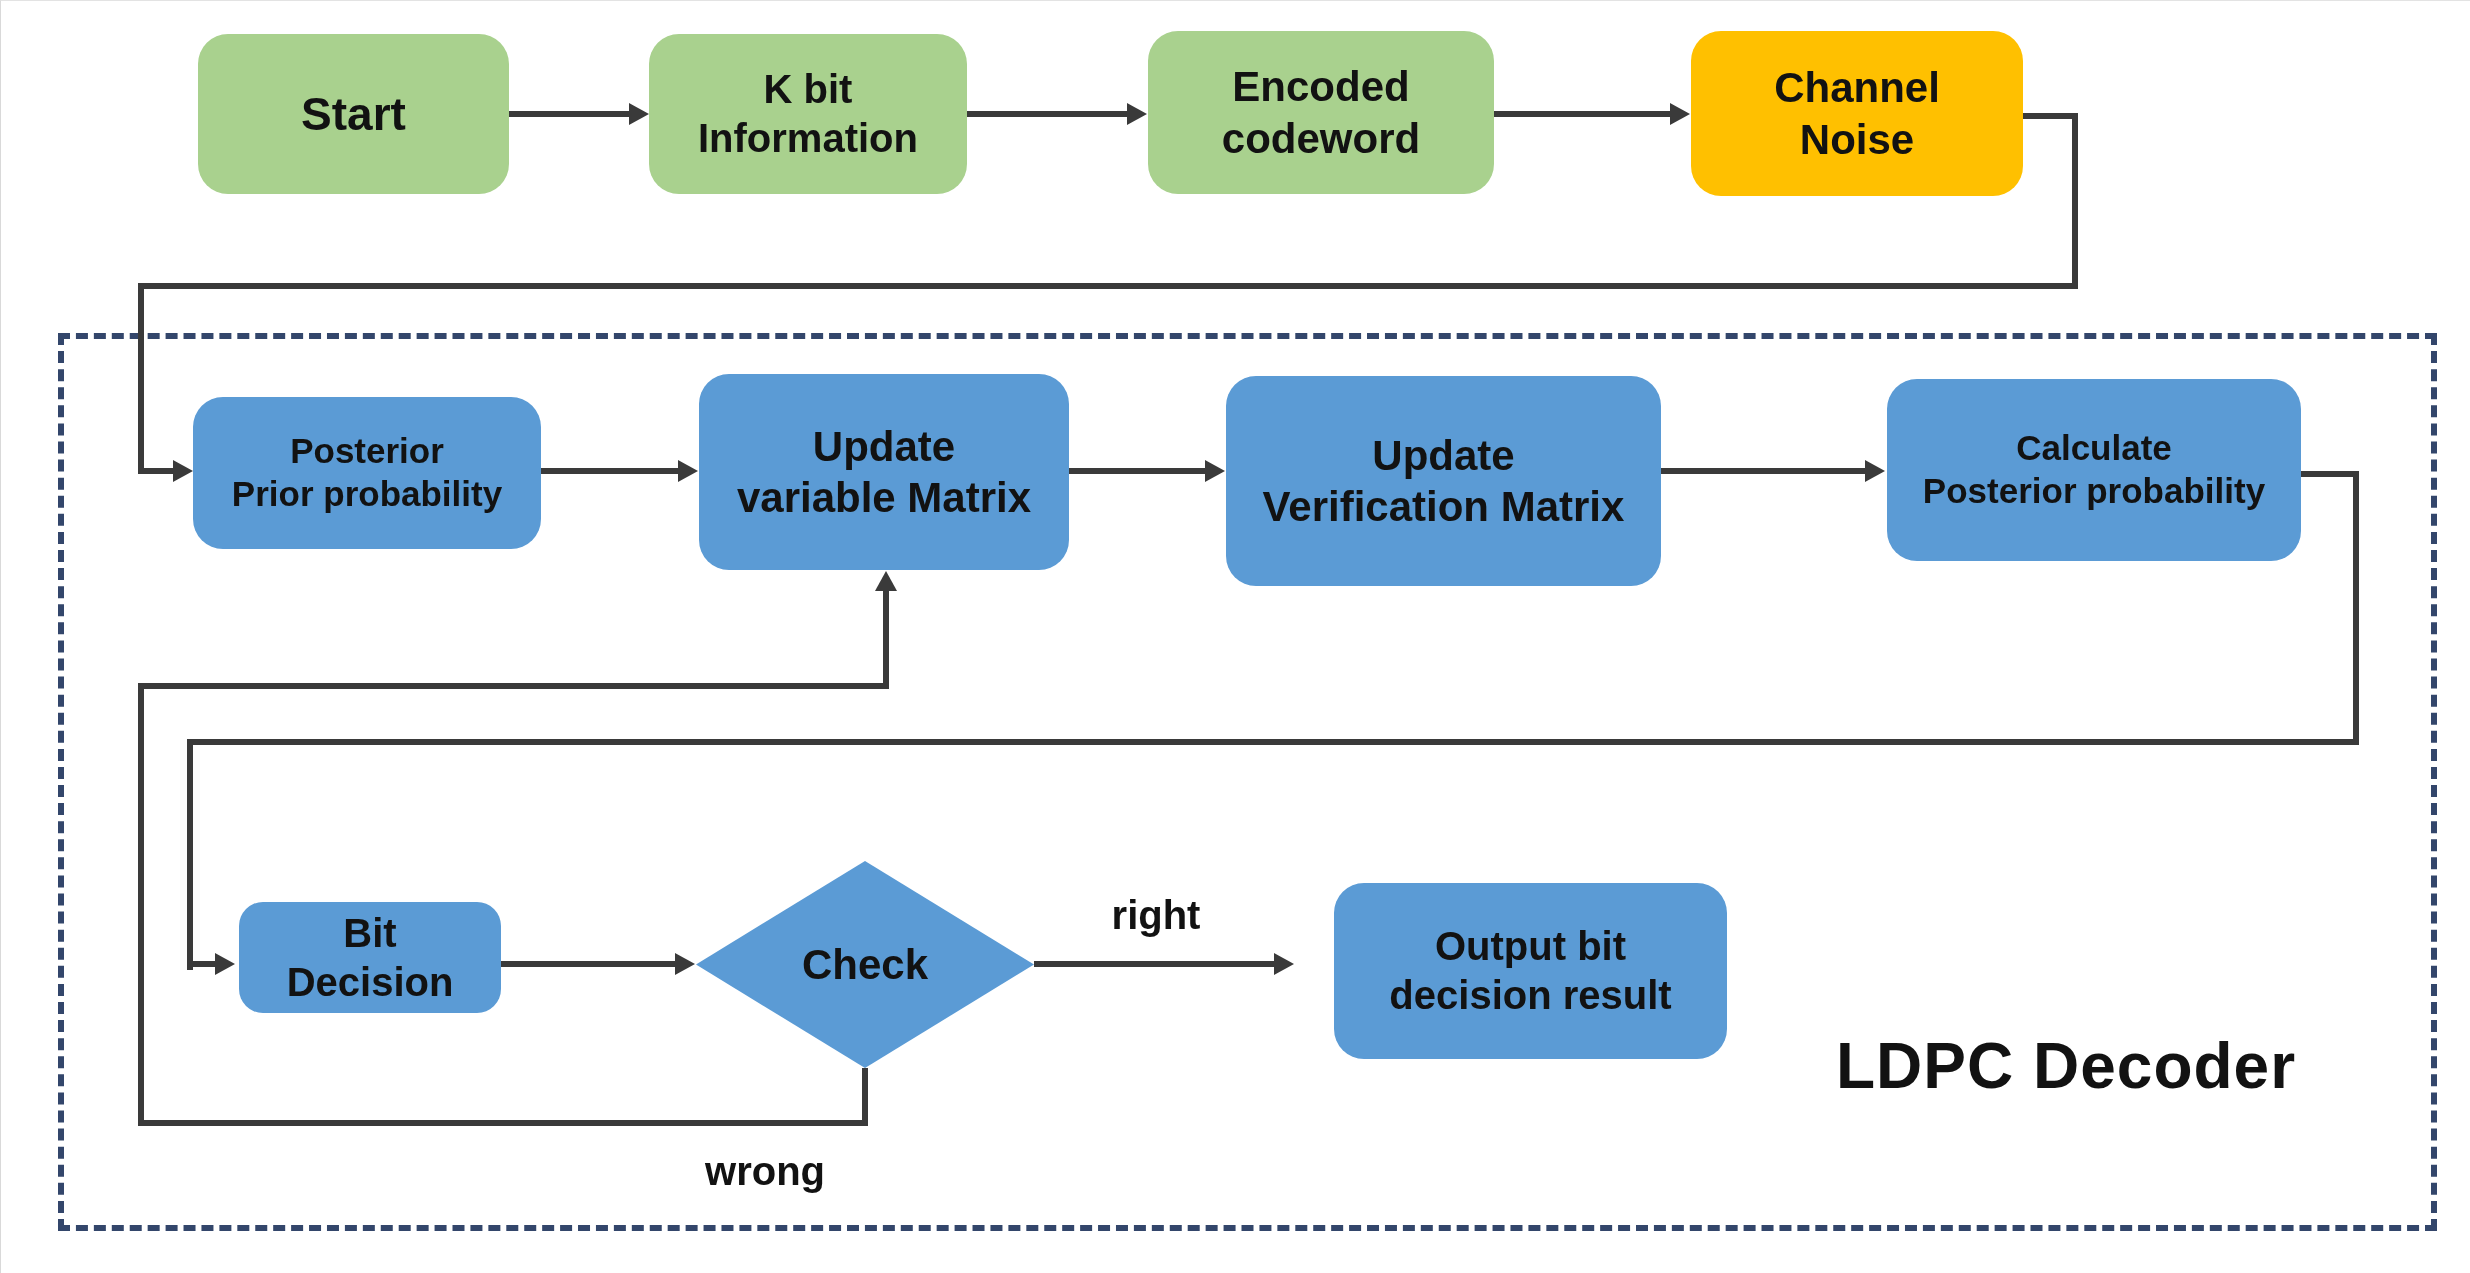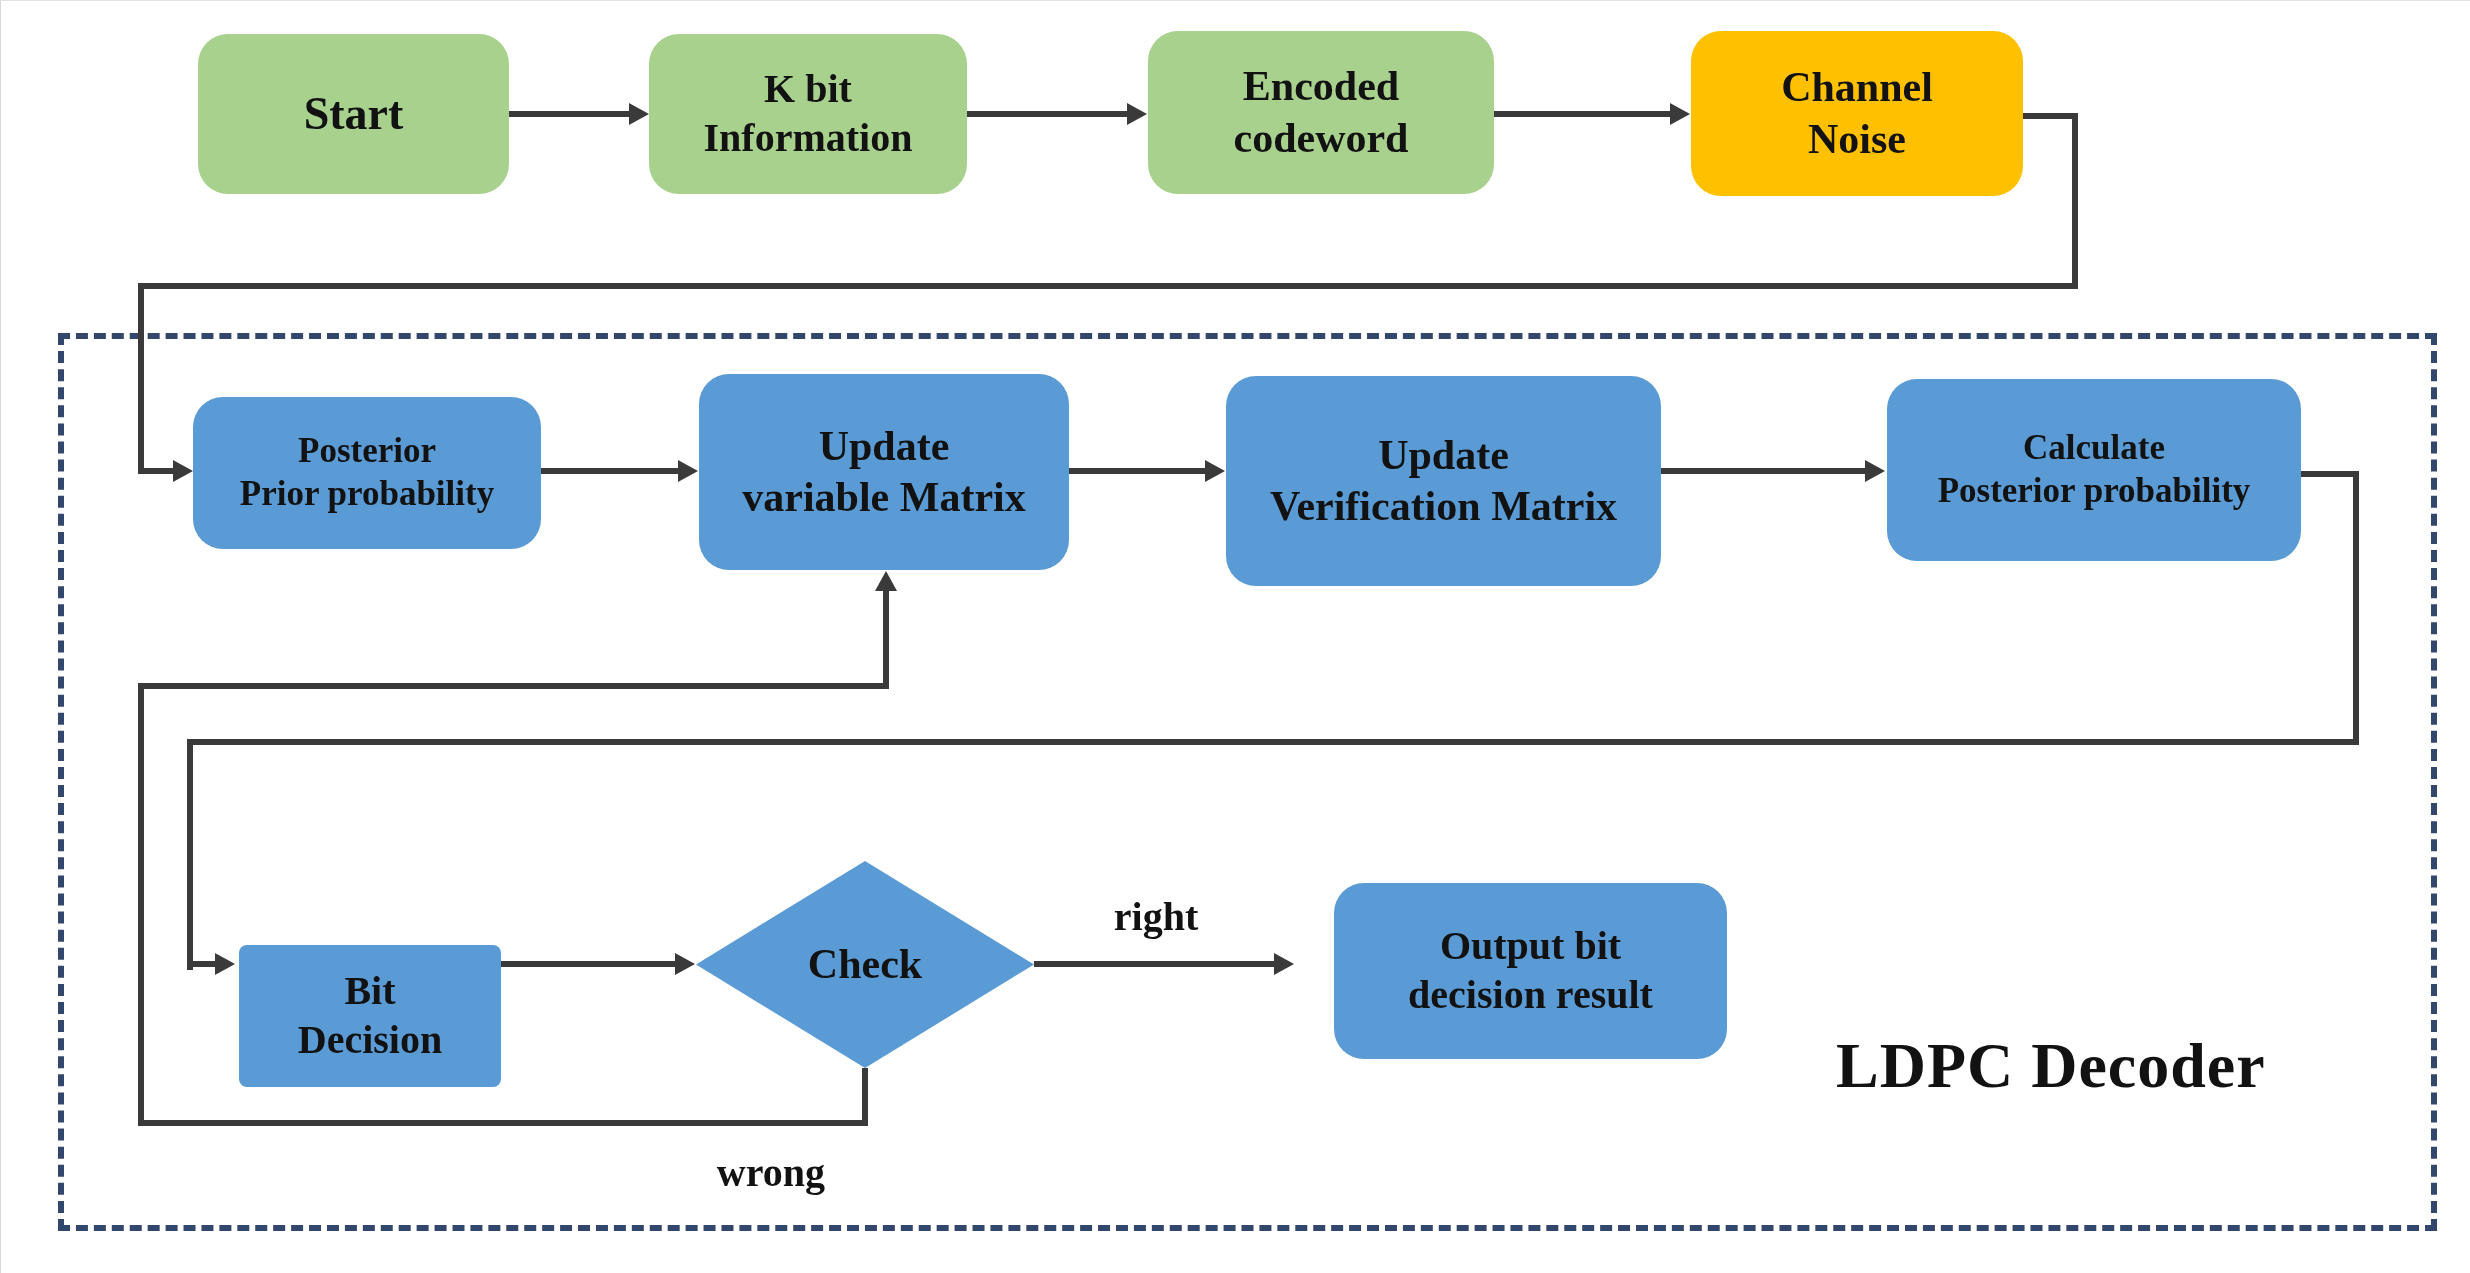--- a/index.html
+++ b/index.html
@@ -3,21 +3,21 @@
 <meta charset="utf-8">
 <style>
   :root{
     --c-green:#A9D18E; --c-orange:#FFC000; --c-blue:#5B9BD5;
     --c-line:#3a3a3a; --c-dash:#33466B; --c-text:#121212; --c-bg:#ffffff;
   }
   *{margin:0;padding:0;box-sizing:border-box;}
   html,body{background:#eee;}
   .canvas{
     position:relative;width:2470px;height:1273px;background:var(--c-bg);
-    font-family:Liberation Serif, serif;color:var(--c-text);overflow:hidden;
+    font-family:Liberation Sans, sans-serif;color:var(--c-text);overflow:hidden;
     border-left:1px solid #d9d9d9;border-top:1px solid #e3e3e3;
   }
   .node{
     position:absolute;display:flex;align-items:center;justify-content:center;
     text-align:center;font-weight:700;white-space:pre-line;line-height:1.22;
     color:var(--c-text);
   }
   .rounded{border-radius:30px;}
   .green{background:var(--c-green);}
   .orange{background:var(--c-orange);}
@@ -41,21 +41,21 @@
   }
   
   .n-start{left:197px;top:33px;width:311px;height:160px;font-size:46px;}
   .n-kbit{left:648px;top:33px;width:318px;height:160px;font-size:40px;}
   .n-encoded{left:1147px;top:30px;width:346px;height:163px;font-size:42px;}
   .n-channel{left:1690px;top:30px;width:332px;height:165px;font-size:42px;}
   .n-initialize{left:192px;top:396px;width:348px;height:152px;font-size:35px;}
   .n-updvar{left:698px;top:373px;width:370px;height:196px;font-size:42px;}
   .n-updver{left:1225px;top:375px;width:435px;height:210px;font-size:42px;}
   .n-calc{left:1886px;top:378px;width:414px;height:182px;font-size:35px;}
-  .n-bitdec{left:238px;top:944px;width:262px;height:142px;font-size:40px;border-radius:8px;}
+  .n-bitdec{left:238px;top:901px;width:262px;height:111px;font-size:40px;border-radius:24px;}
   .n-check{left:695px;top:860px;width:338px;height:207px;font-size:42px;}
   .n-output{left:1297px;top:882px;width:393px;height:176px;font-size:40px;margin-left:36px;}
   .l-right{left:1095px;top:892px;width:120px;text-align:center;font-size:40px;}
   .l-wrong{left:674px;top:1148px;width:150px;text-align:right;font-size:40px;}
 </style>
 </head>
 <body>
 
 <div class="canvas">
 

